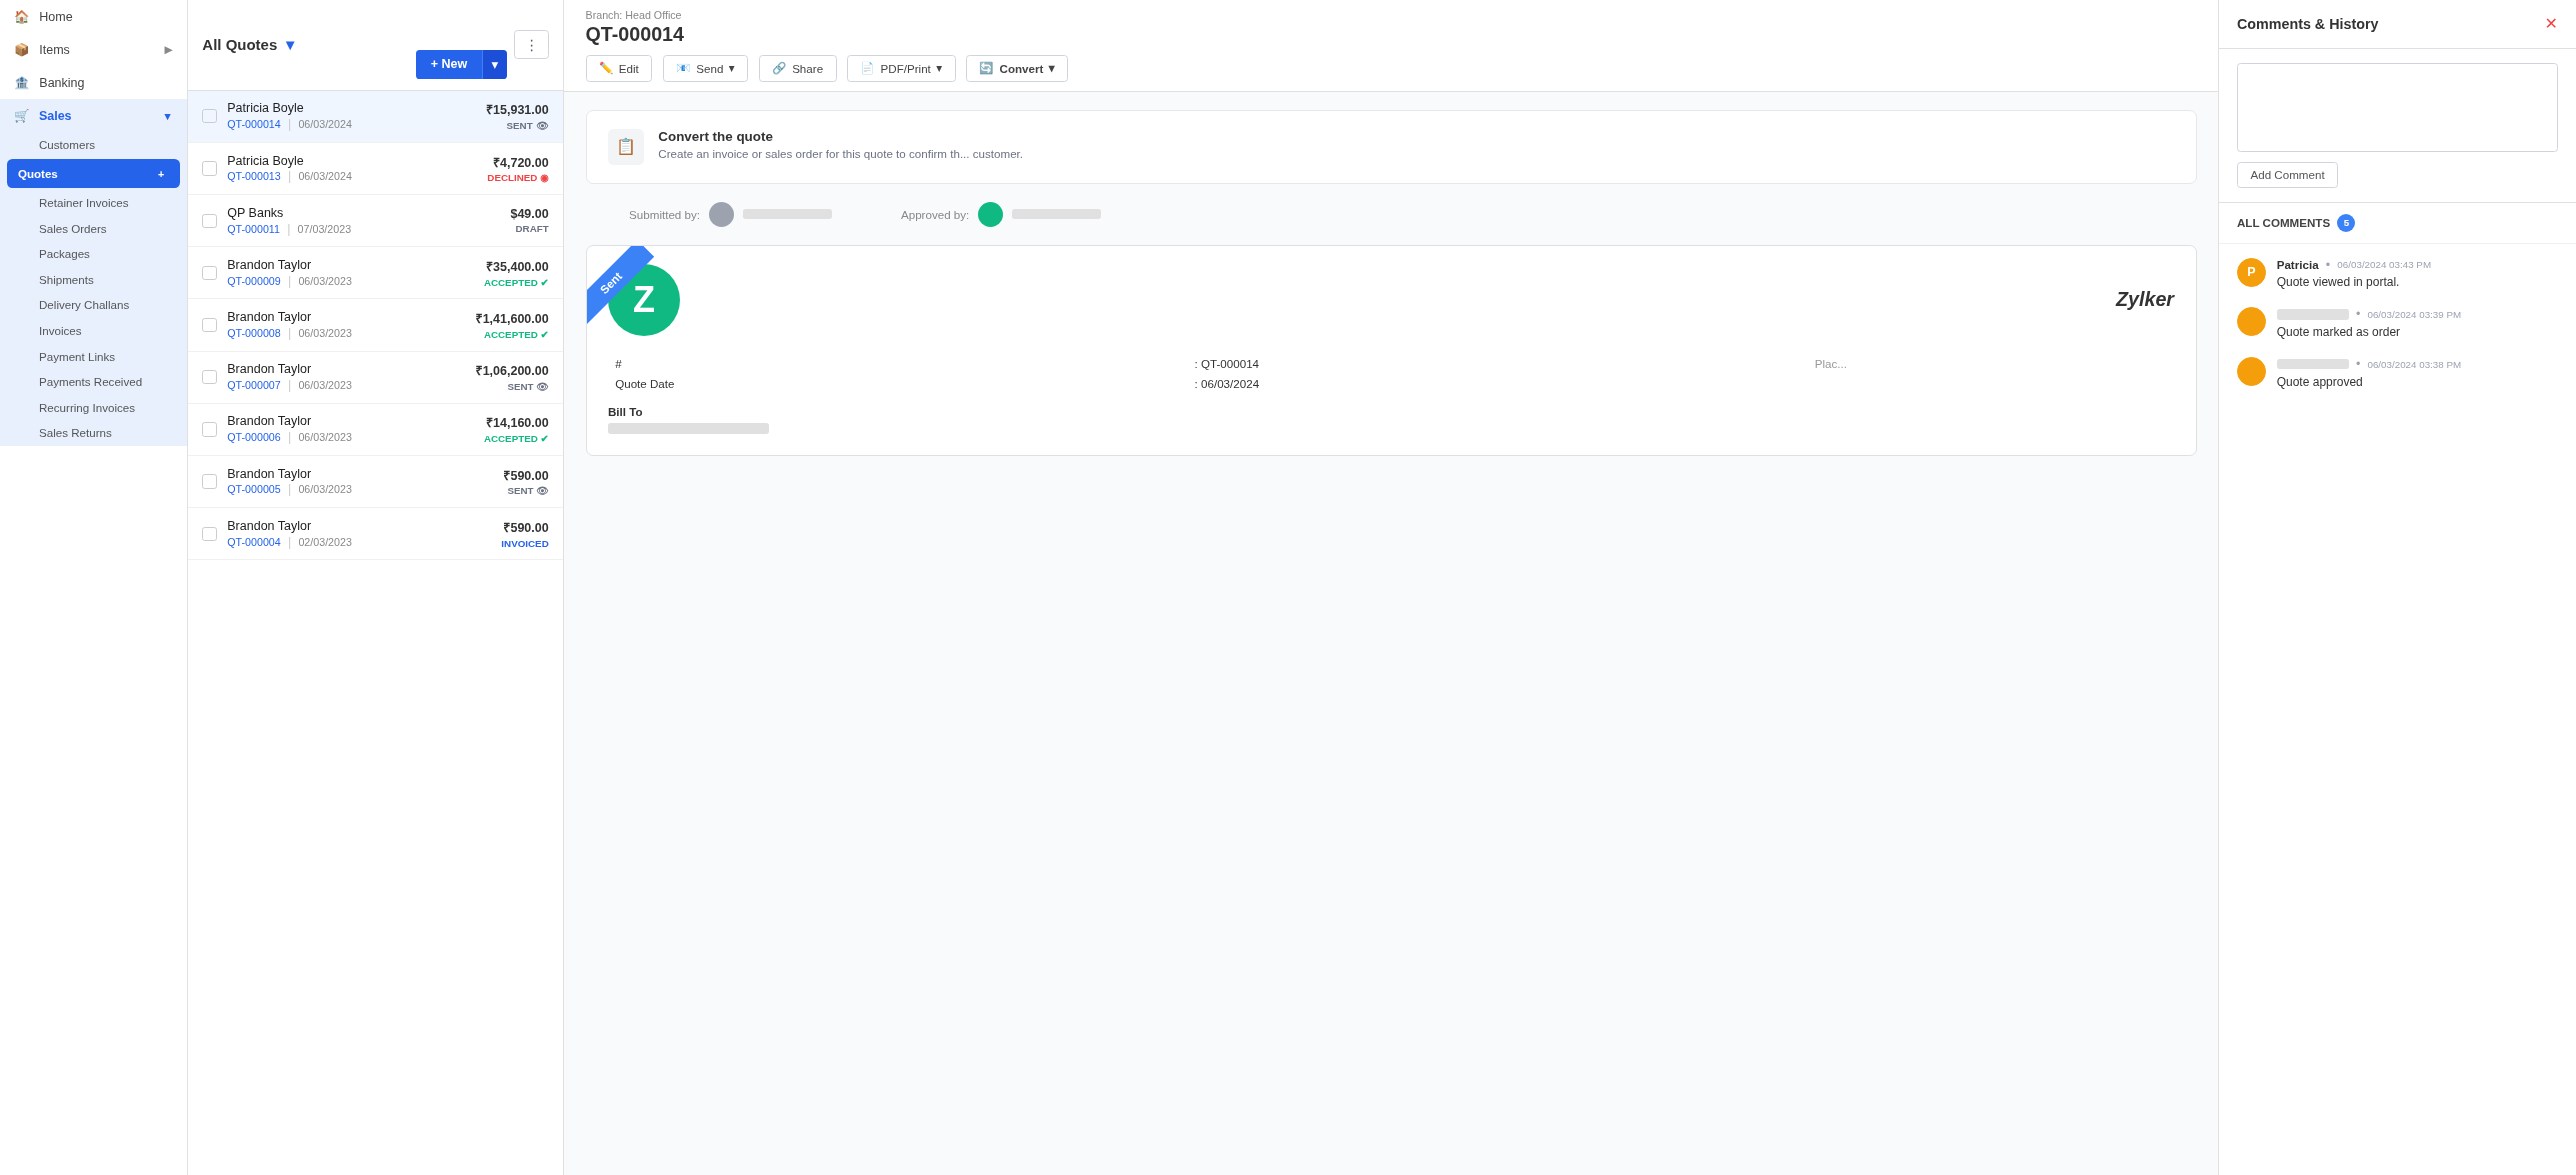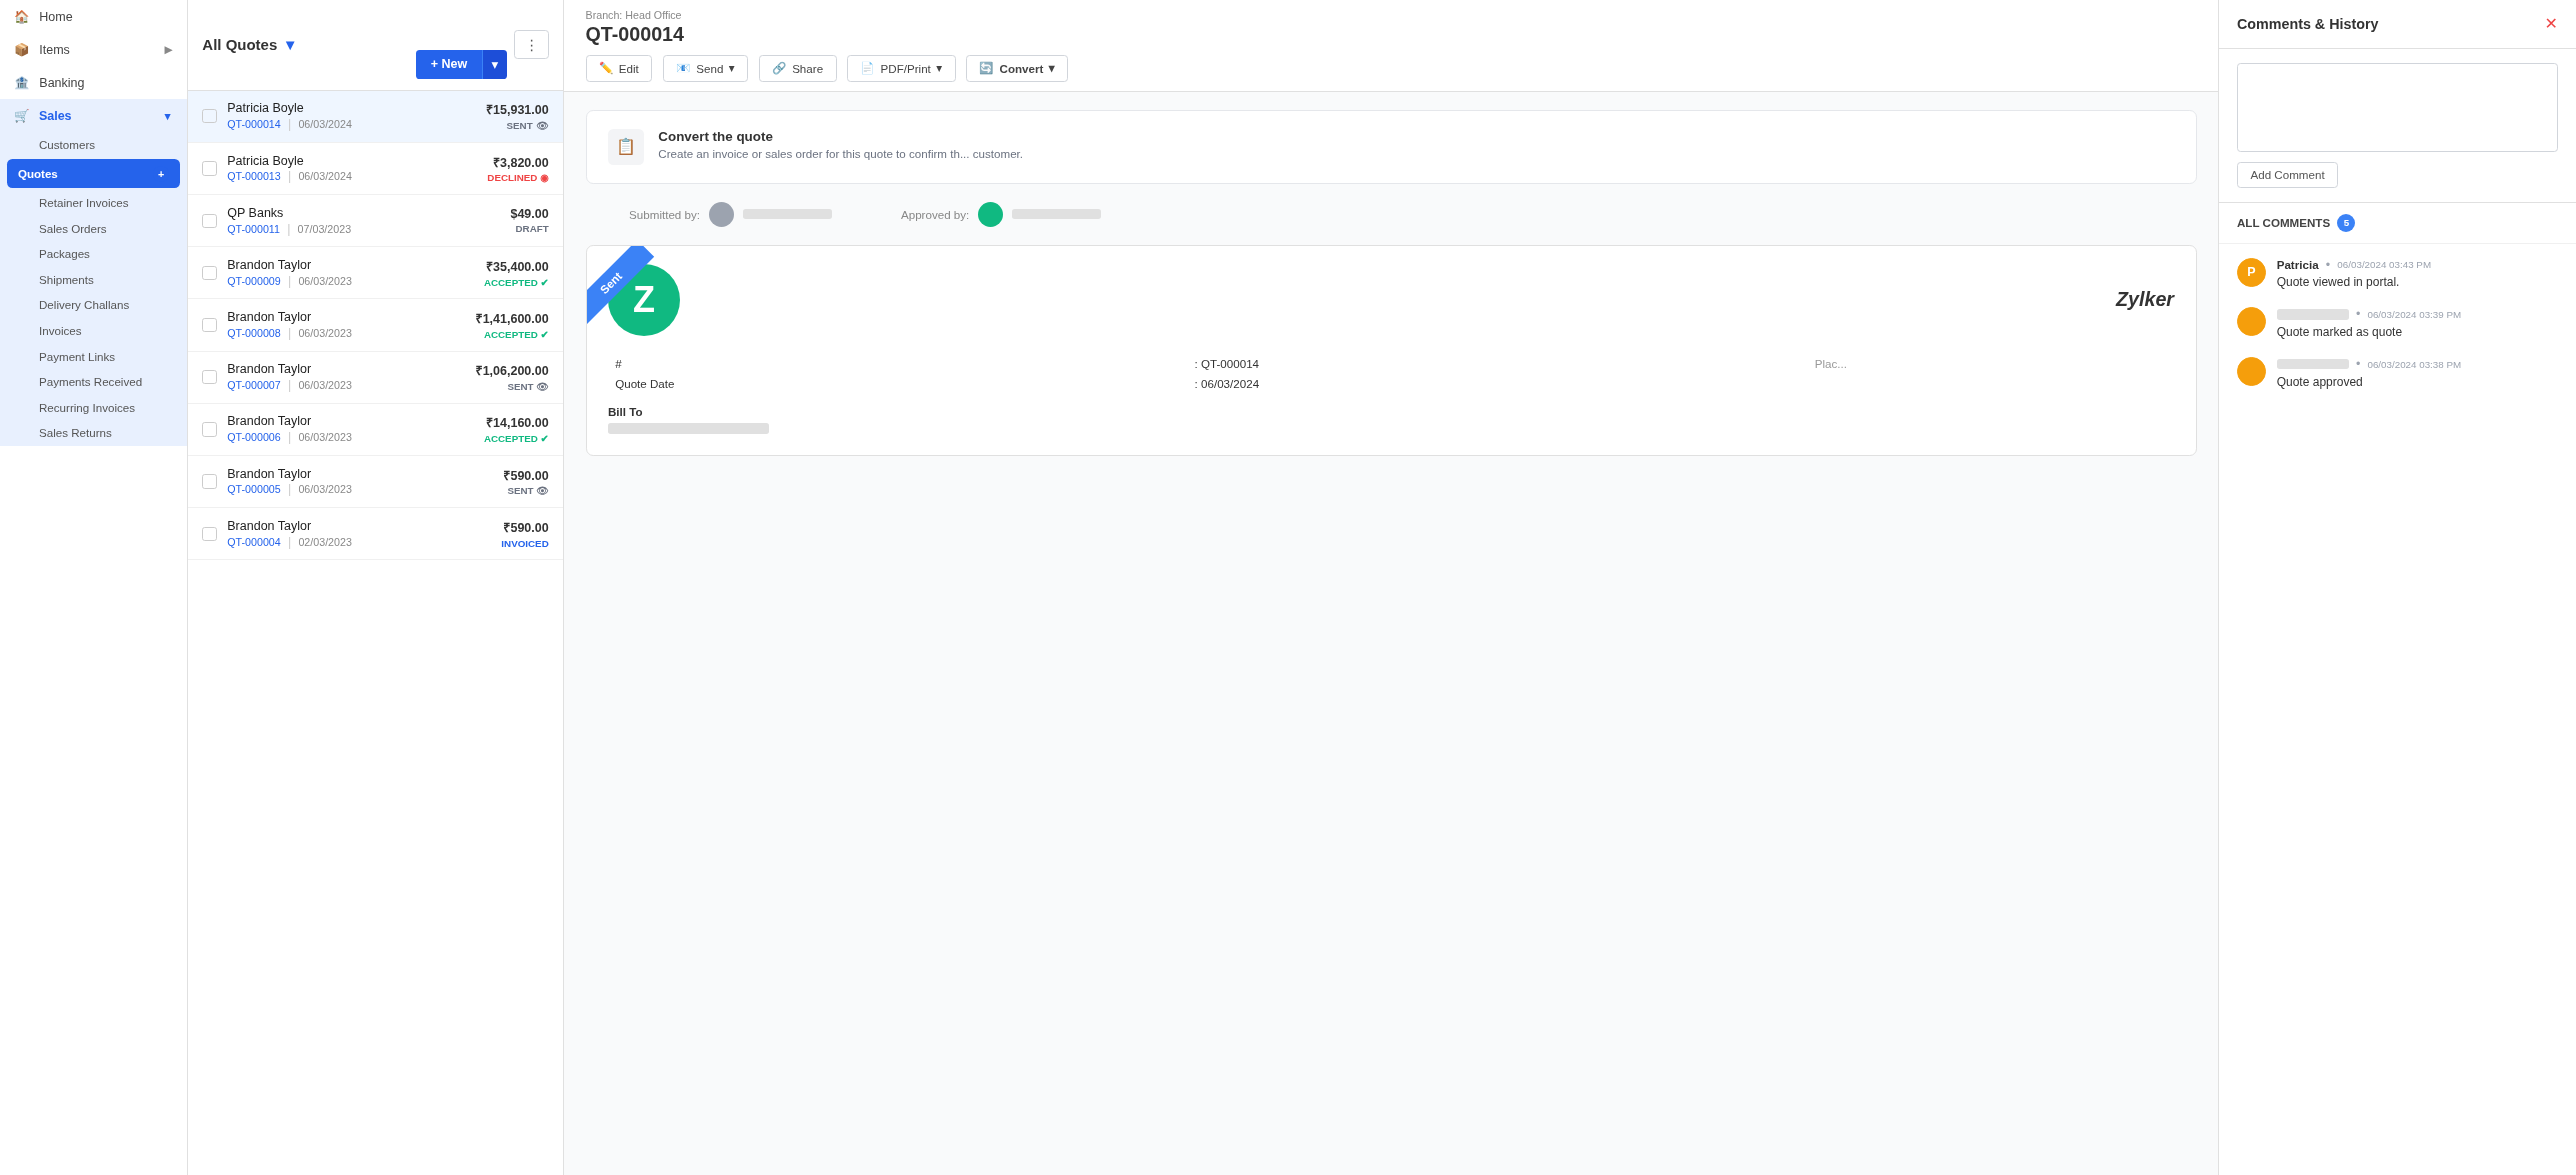--- a/index.html
+++ b/index.html
@@ -174,21 +174,21 @@
       <div class="checkbox"></div>
       <div class="quote-info">
         <div class="quote-name">Patricia Boyle</div>
         <div class="quote-meta">
           <span class="quote-id">QT-000013</span>
           <span style="color:#ccc;">|</span>
           <span class="quote-date">06/03/2024</span>
         </div>
       </div>
       <div class="quote-amount">
-        <div class="quote-amt-value">₹3,820.00</div>
+        <div class="quote-amt-value">₹4,720.00</div>
         <div class="quote-status status-declined">DECLINED ◉</div>
       </div>
     </div>
 
     <div class="quote-row">
       <div class="checkbox"></div>
       <div class="quote-info">
         <div class="quote-name">QP Banks</div>
         <div class="quote-meta">
           <span class="quote-id">QT-000011</span>
@@ -412,21 +412,21 @@
     </div>
 
     <div class="comment-item">
       <div class="comment-avatar" style="background:#f59e0b; border-color:#f59e0b;"></div>
       <div class="comment-body">
         <div class="comment-meta">
           <span class="blurred-text" style="width:72px; height:10.7px; background:#e0e0e0; display:inline-block; border-radius:2.7px;"></span>
           <span class="comment-dot">•</span>
           <span class="comment-time">06/03/2024 03:39 PM</span>
         </div>
-        <div class="comment-text">Quote marked as quote</div>
+        <div class="comment-text">Quote marked as order</div>
       </div>
     </div>
 
     <div class="comment-item">
       <div class="comment-avatar" style="background:#f59e0b; border-color:#f59e0b;"></div>
       <div class="comment-body">
         <div class="comment-meta">
           <span class="blurred-text" style="width:72px; height:10.7px; background:#e0e0e0; display:inline-block; border-radius:2.7px;"></span>
           <span class="comment-dot">•</span>
           <span class="comment-time">06/03/2024 03:38 PM</span>

